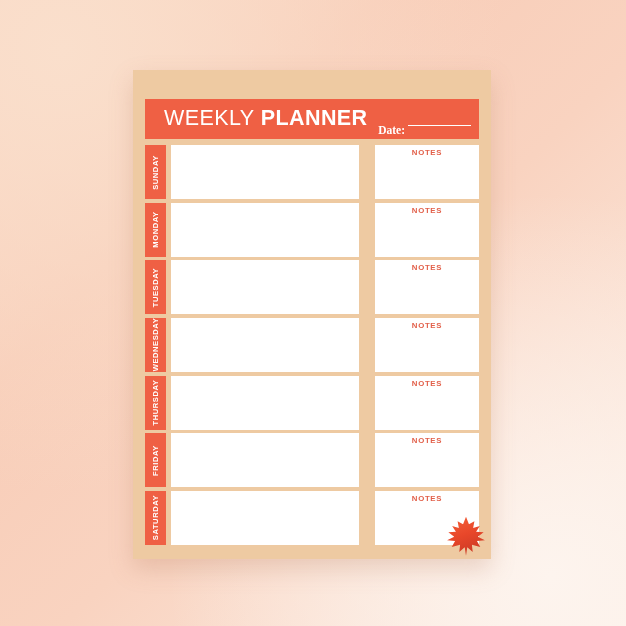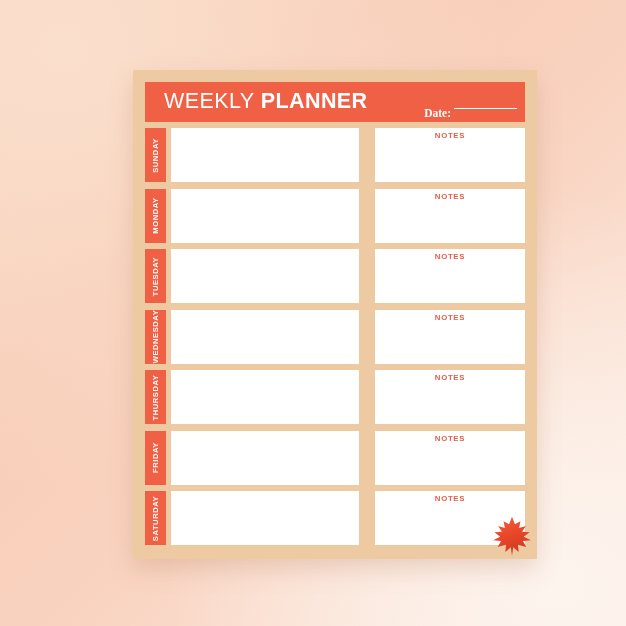--- a/index.html
+++ b/index.html
@@ -22,26 +22,26 @@
       radial-gradient(circle at 88% 92%, #fdf4ee 0%, rgba(253,244,238,0) 48%),
       radial-gradient(circle at 10% 8%, #fadfcc 0%, rgba(250,223,204,0) 55%),
       linear-gradient(135deg, #f9d6c2 0%, #f8cdb8 30%, #f9d3c0 55%, #fcefe6 100%);
   }
 
   
   #planner-card {
     position: absolute;
     left: 133px;
     top: 70px;
-    width: 404px;
+    width: 358px;
     height: 489px;
     background: #eecaa2;
     box-shadow: 0 10px 22px rgba(180,120,90,0.26);
     box-sizing: border-box;
-    padding: 12px 12px 14px 12px;
+    padding: 29px 12px 14px 12px;
     display: flex;
     flex-direction: column;
   }
 
   
   #title-band {
     position: relative;
     height: 40px;
     background: #ef6044;
     flex: 0 0 auto;

